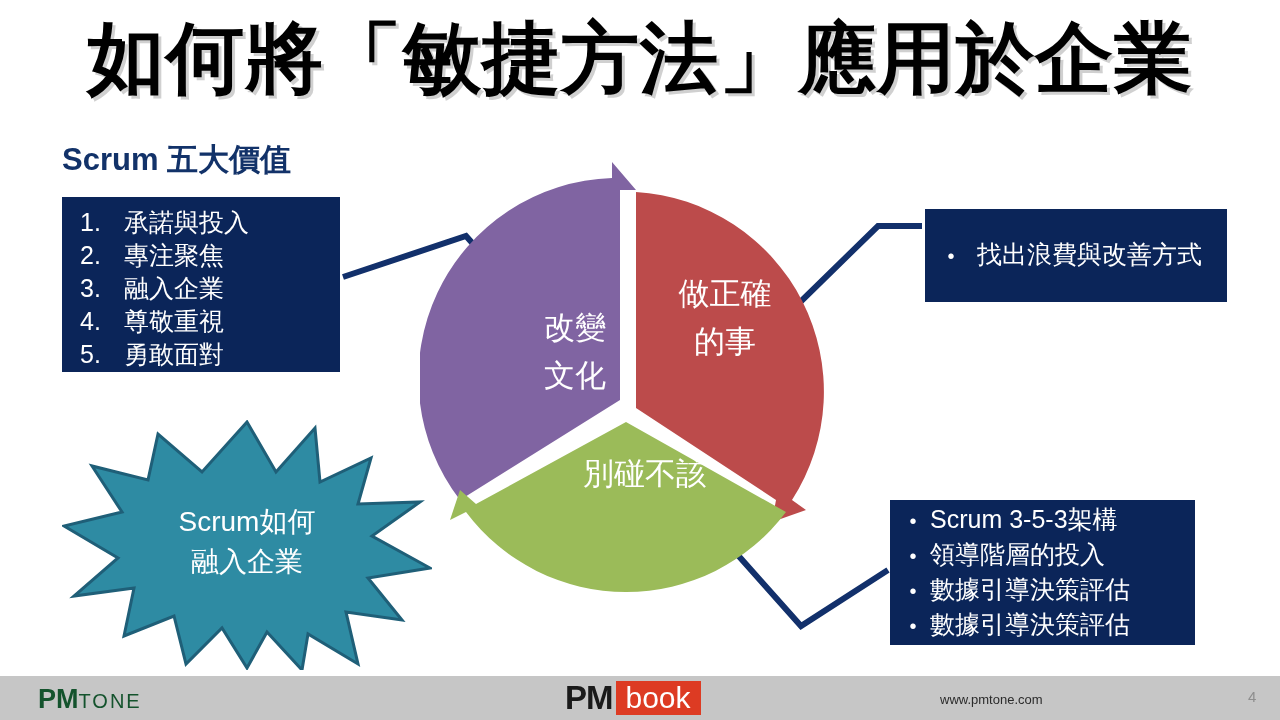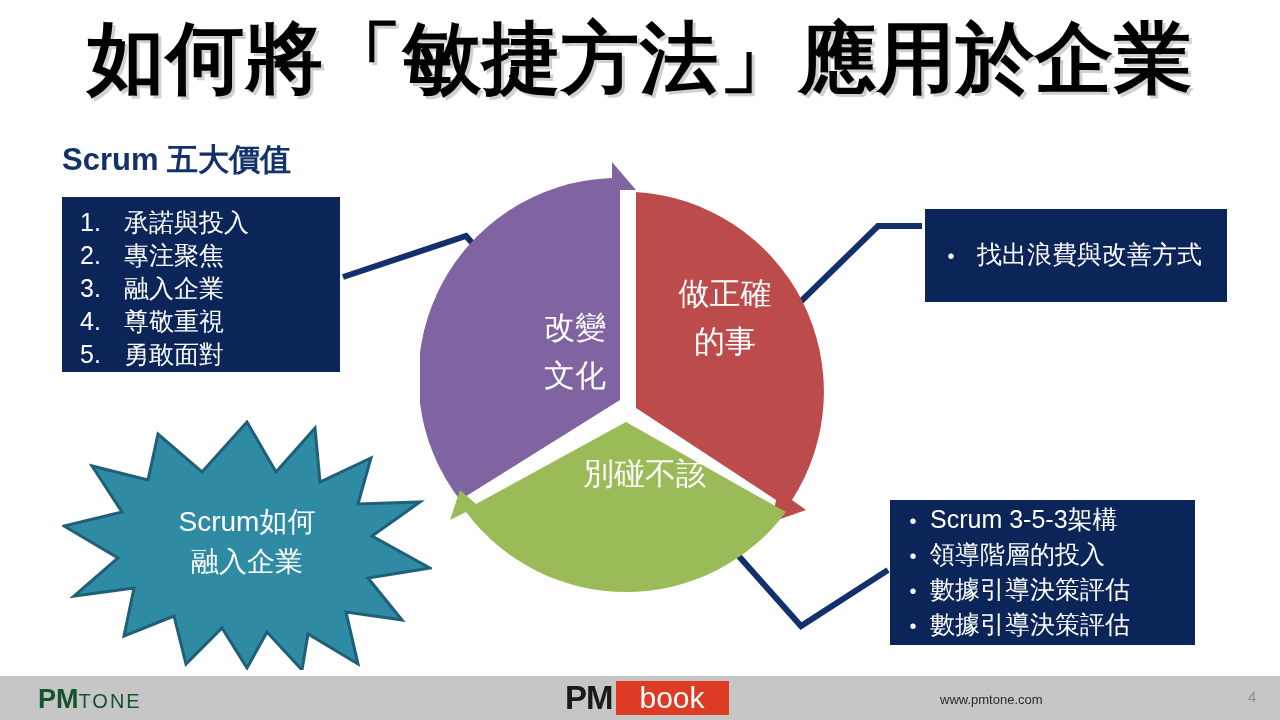--- a/index.html
+++ b/index.html
@@ -113,21 +113,21 @@
   .logo-pmtone .small{font-size:20px;font-weight:400;letter-spacing:2px;}
   .logo-pmbook{
     position:absolute;left:565px;top:681px;
     display:flex;align-items:center;height:34px;
   }
   .logo-pmbook .pm{
     font-size:33px;font-weight:700;color:#1a1a1a;letter-spacing:-1px;line-height:34px;
   }
   .logo-pmbook .bookbg{
     background:#dd3b23;color:#ffffff;font-size:30px;line-height:34px;
-    padding:0 24px;margin-left:3px;height:34px;display:flex;align-items:center;
+    padding:0 10px;margin-left:3px;height:34px;display:flex;align-items:center;
   }
   .site{
     position:absolute;left:940px;top:692px;
     font-size:13px;color:#2b2b2b;
   }
   .pagenum{
     position:absolute;left:1248px;top:688px;
     font-size:15px;color:#8e8e8e;
   }
 </style>

